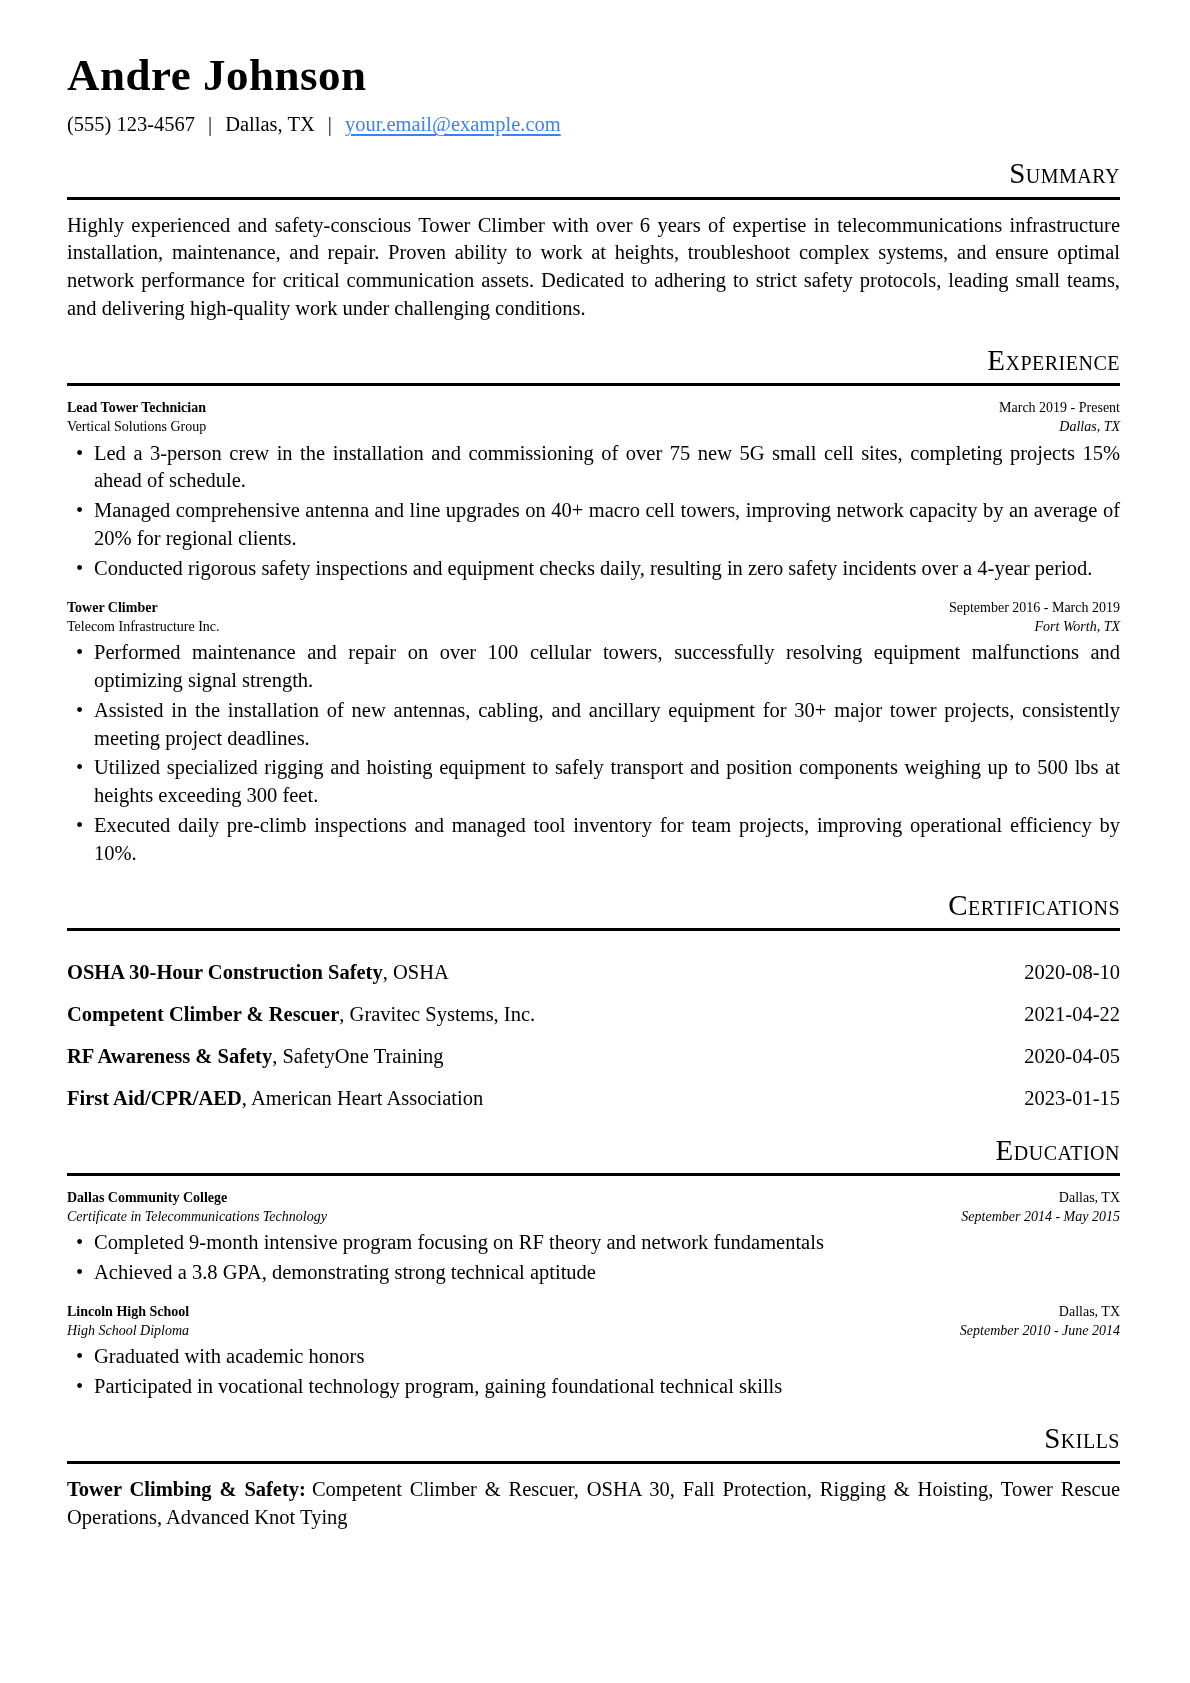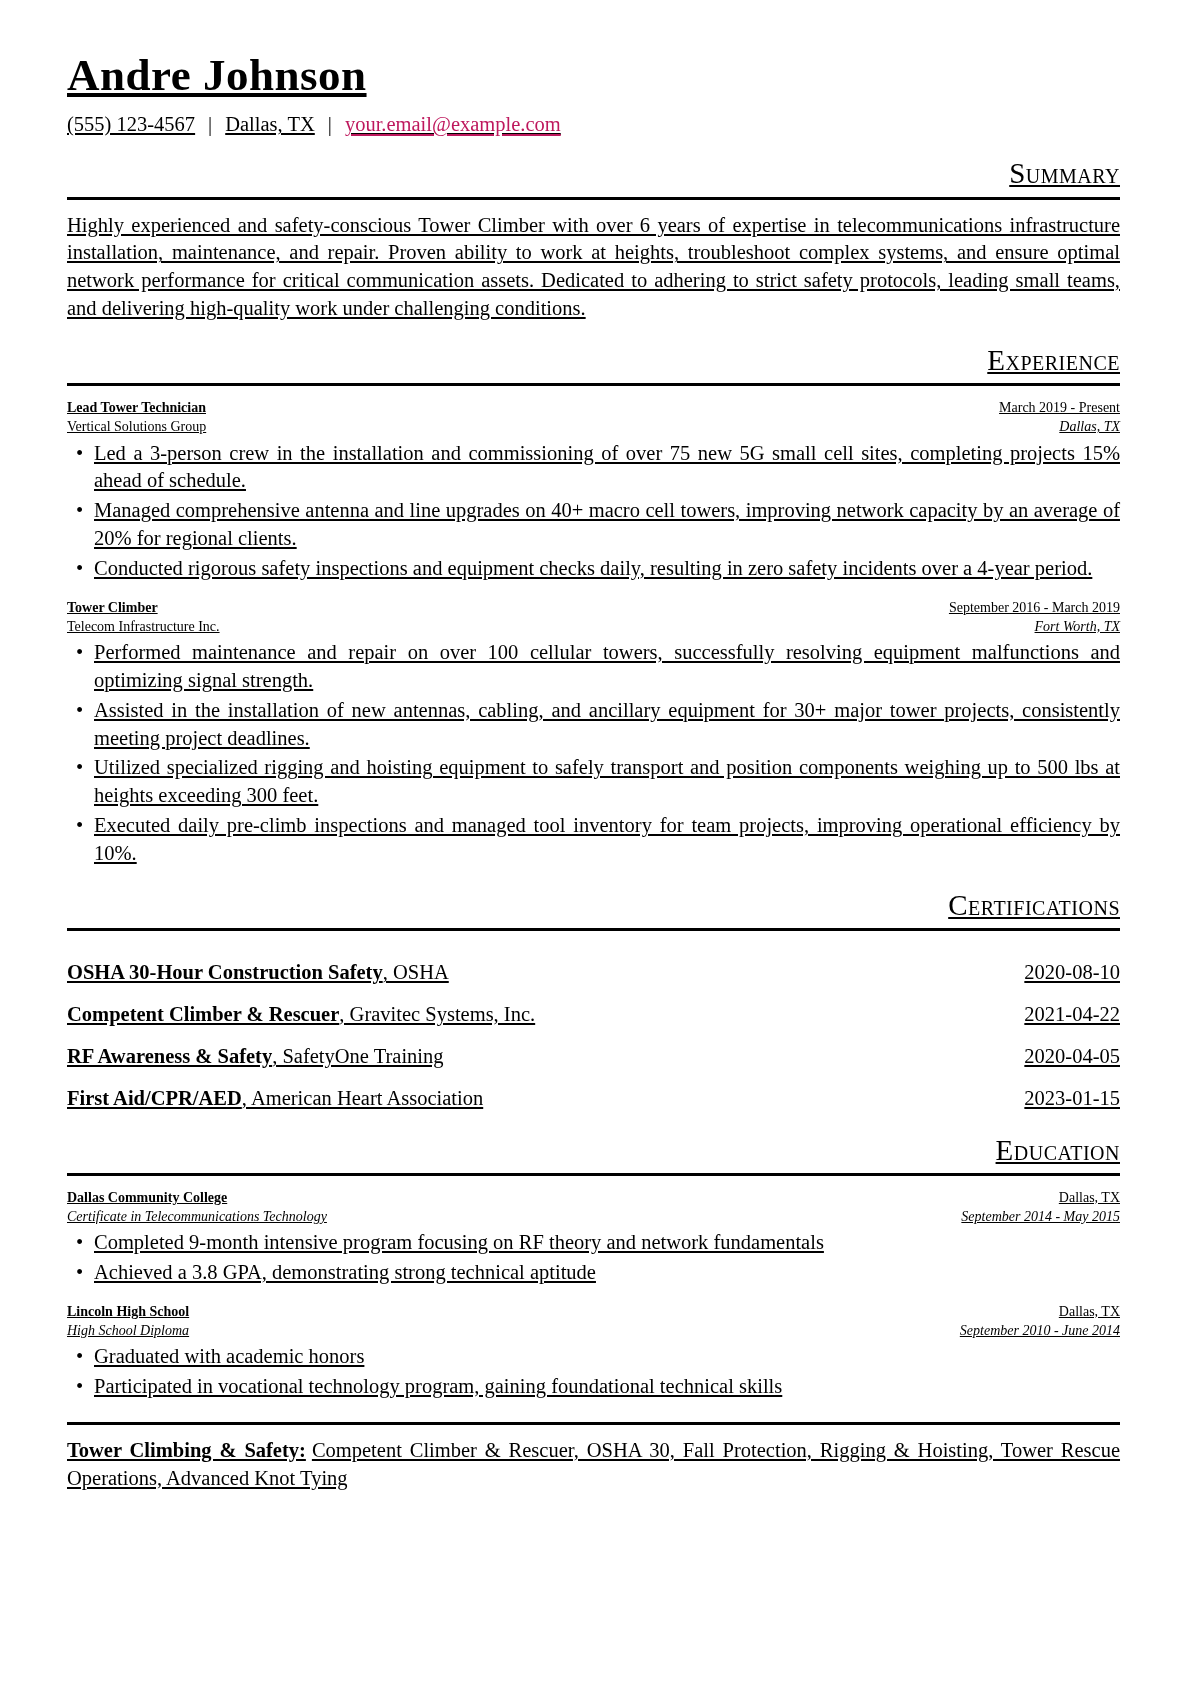--- a/index.html
+++ b/index.html
@@ -8,39 +8,38 @@
     font-family: "Liberation Serif", "DejaVu Serif", serif;
     color: #000000;
   }
   .page {
     width: 1190px;
     min-height: 1683px;
     margin: 0 auto;
     background: #ffffff;
     padding: 52px 70px 44px 67px;
     overflow: hidden;
-    text-decoration: underline;
   }
   
   .name {
     font-size: 45px;
     font-weight: bold;
     line-height: 1.05;
     letter-spacing: 0.5px;
   }
   .contact-line {
     margin-top: 14px;
     font-size: 20.5px;
   }
   .contact-sep {
     display: inline-block;
     margin: 0 13px;
   }
   .contact-line a {
-    color: #be185d;
+    color: #3b82f6;
     text-decoration: underline;
     text-underline-offset: 3px;
   }
   
   .section { margin-top: 21px; }
   .section-title {
     font-size: 29px;
     font-weight: normal;
     font-variant: small-caps;
     letter-spacing: 0.5px;
@@ -218,19 +217,20 @@
         <ul class="bullets">
           <li>Graduated with academic honors</li>
           <li>Participated in vocational technology program, gaining foundational technical skills</li>
         </ul>
       </div>
 
     </div>
   </section>
 
   <section class="section">
+    <h2 class="section-title">Skills</h2>
     <hr class="section-rule">
     <div class="section-body">
       <p class="skills-item"><span class="bold">Tower Climbing &amp; Safety:</span><span>Competent Climber &amp; Rescuer, OSHA 30, Fall Protection, Rigging &amp; Hoisting, Tower Rescue Operations, Advanced Knot Tying</span></p>
     </div>
   </section>
 
 </div>
 
 </body></html>

